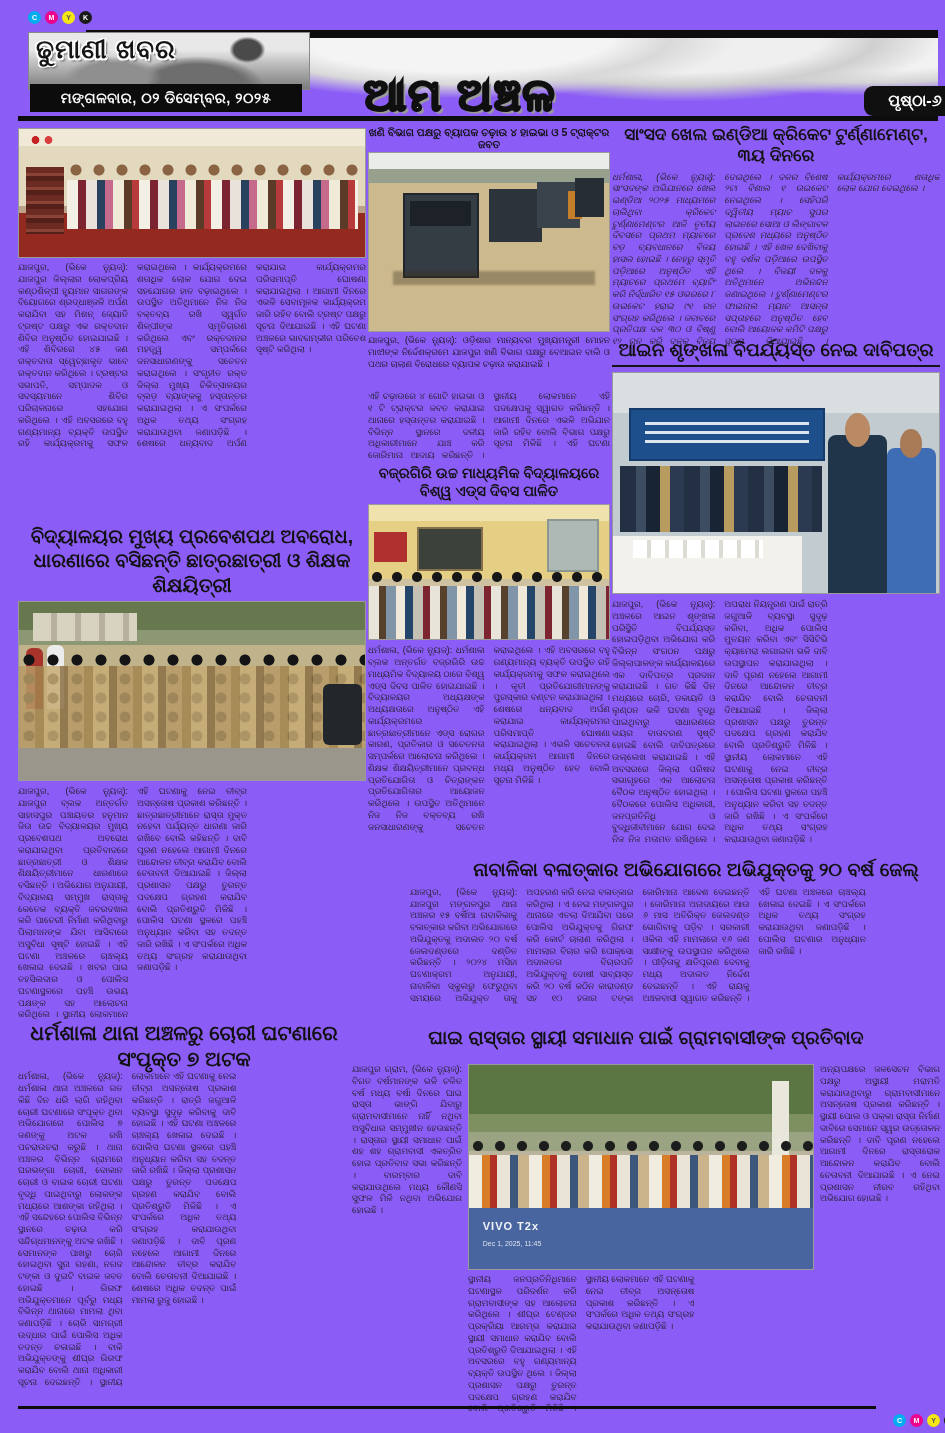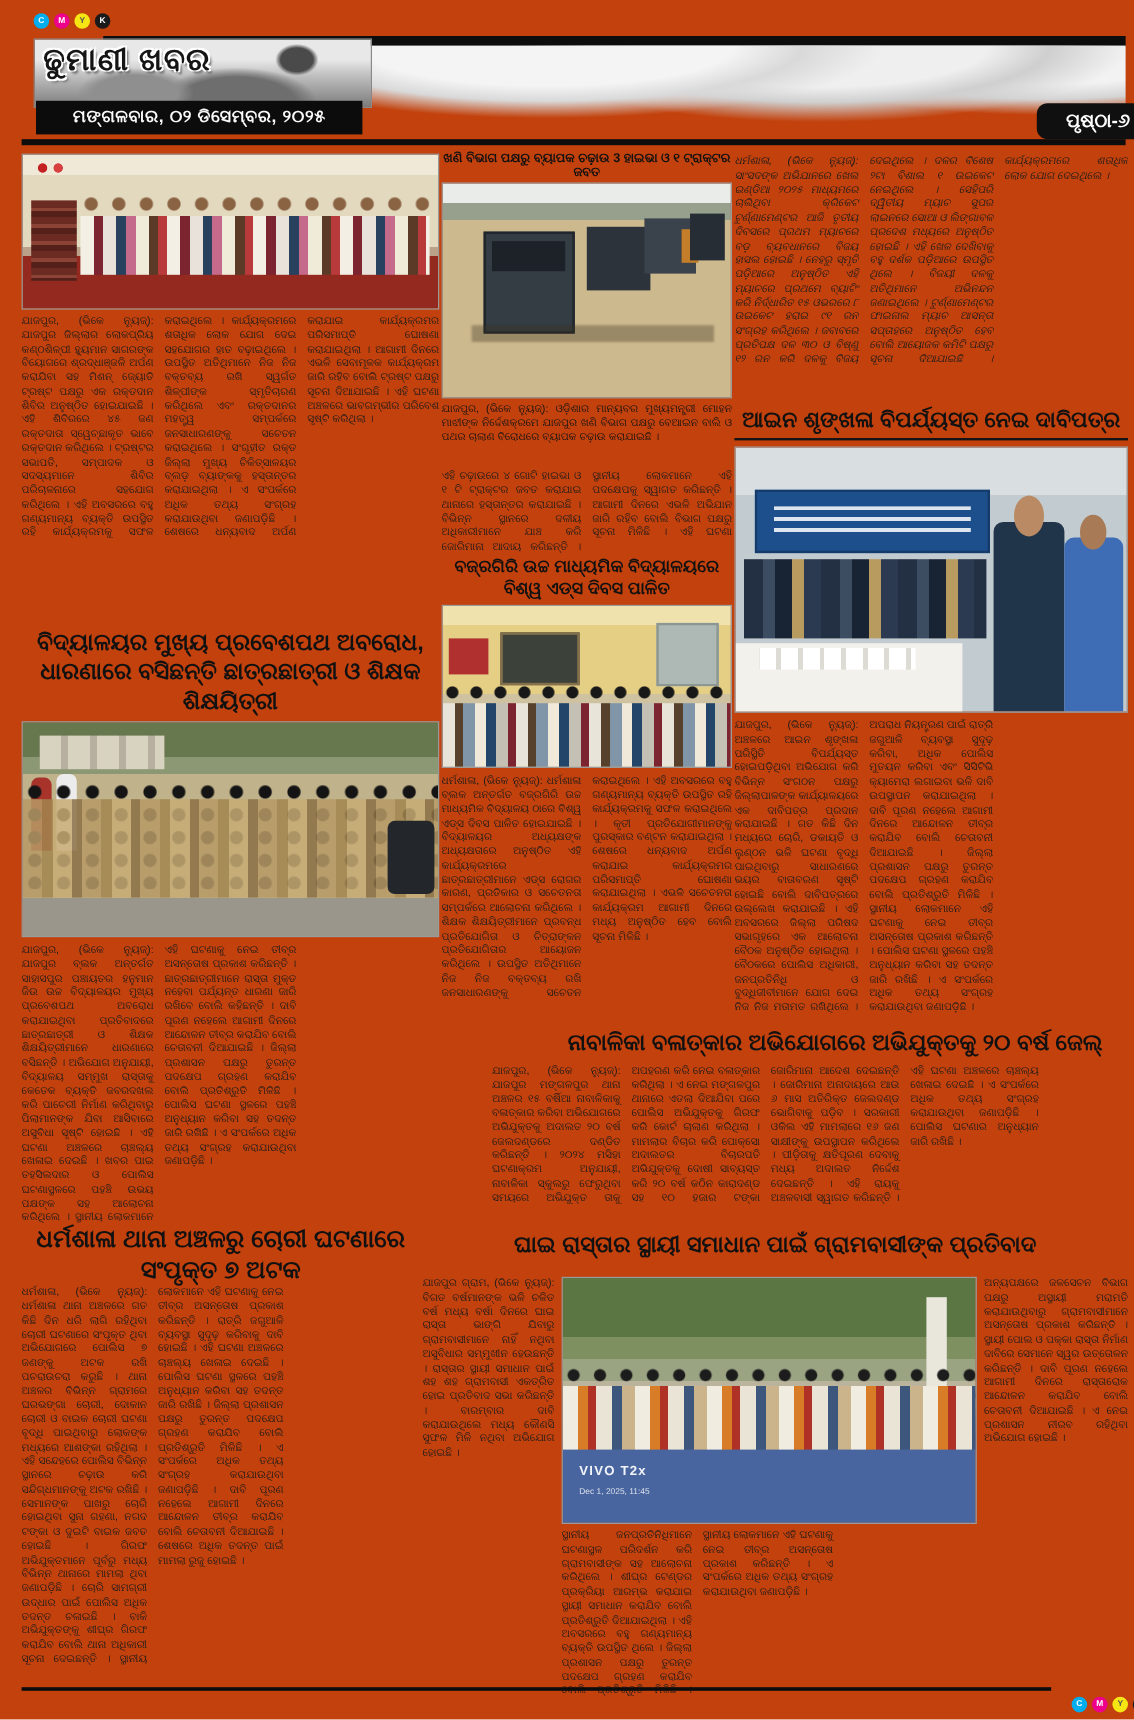--- a/index.html
+++ b/index.html
@@ -1,16 +1,16 @@
 <!DOCTYPE html>
 <html><head>
 <meta charset="utf-8">
 <style>
   html,body{margin:0;padding:0;background:#fff;}
-  .page{position:relative;width:945px;height:1433px;background:#c2410c;overflow:hidden;
+  .page{position:relative;width:945px;height:1433px;background:#8b5cf6;overflow:hidden;
         font-family:"Liberation Sans","DejaVu Sans",sans-serif;color:#141414;}
   
   .cmyk{position:absolute;display:flex;gap:4px;}
   .cmyk.top{left:28px;top:11px;}
   .cmyk.bottom{left:893px;top:1414px;}
   .dot{width:13px;height:13px;border-radius:50%;display:flex;align-items:center;justify-content:center;
        font-size:7px;font-weight:bold;color:#fff;}
   .dot.c{background:#00aeef;}.dot.m{background:#ec008c;}.dot.y{background:#f5e614;color:#555;}.dot.k{background:#1a1a1a;}
   
   .mast{position:absolute;left:28px;top:30px;width:910px;height:86px;}
@@ -159,48 +159,50 @@
     <span class="dot y">Y</span>
     <span class="dot k">K</span>
   </div>
 
   <div class="mast">
     <div class="mast-topbar"></div>
     <div class="clouds"></div>
     <div class="mast-photo"></div>
     <div class="mast-logo">ଢୁମାଣୀ ଖବର</div>
     <div class="datebar">ମଙ୍ଗଳବାର, ୦୨ ଡିସେମ୍ବର, ୨୦୨୫</div>
+    <div class="section-title">ଆମ ଅଞ୍ଚଳ</div>
     <div class="page-badge">ପୃଷ୍ଠା-୬</div>
   </div>
   <div class="head-rule"></div>
 
   <div class="art" id="a1">
     <div class="photo ph1">
       <div class="deco"></div>
       <div class="chairs"></div>
       <div class="heads"></div>
       <div class="people"></div>
     </div>
     <div class="body cols3">ଯାଜପୁର, (ଭିକେ ନ୍ୟୁଜ୍): ଯାଜପୁର ଜିଲ୍ଲାର ଲୋକପ୍ରିୟ କଣ୍ଠଶିଳ୍ପୀ ହ୍ୟୁମାନ ସାଗରଙ୍କ ବିୟୋଗରେ ଶ୍ରଦ୍ଧାଞ୍ଜଳି ଅର୍ପଣ କରାଯିବା ସହ ମିଶନ୍ ଜ୍ୟୋତି ଟ୍ରଷ୍ଟ ପକ୍ଷରୁ ଏକ ରକ୍ତଦାନ ଶିବିର ଅନୁଷ୍ଠିତ ହୋଇଯାଇଛି । ଏହି ଶିବିରରେ ୪୫ ଜଣ ରକ୍ତଦାତା ସ୍ୱେଚ୍ଛାକୃତ ଭାବେ ରକ୍ତଦାନ କରିଥିଲେ । ଟ୍ରଷ୍ଟର ସଭାପତି, ସମ୍ପାଦକ ଓ ସଦସ୍ୟମାନେ ଶିବିର ପରିଚାଳନାରେ ସହଯୋଗ କରିଥିଲେ । ଏହି ଅବସରରେ ବହୁ ଗଣ୍ୟମାନ୍ୟ ବ୍ୟକ୍ତି ଉପସ୍ଥିତ ରହି କାର୍ଯ୍ୟକ୍ରମକୁ ସଫଳ କରାଇଥିଲେ । କାର୍ଯ୍ୟକ୍ରମରେ ଶତାଧିକ ଲୋକ ଯୋଗ ଦେଇ ସହଯୋଗର ହାତ ବଢ଼ାଇଥିଲେ । ଉପସ୍ଥିତ ଅତିଥିମାନେ ନିଜ ନିଜ ବକ୍ତବ୍ୟ ରଖି ସ୍ୱର୍ଗତ ଶିଳ୍ପୀଙ୍କ ସ୍ମୃତିଚାରଣ କରିଥିଲେ ଏବଂ ରକ୍ତଦାନର ମହତ୍ତ୍ୱ ସମ୍ପର୍କରେ ଜନସାଧାରଣଙ୍କୁ ସଚେତନ କରାଇଥିଲେ । ସଂଗୃହୀତ ରକ୍ତ ଜିଲ୍ଲା ମୁଖ୍ୟ ଚିକିତ୍ସାଳୟର ବ୍ଲଡ଼ ବ୍ୟାଙ୍କକୁ ହସ୍ତାନ୍ତର କରାଯାଇଥିଲା । ଏ ସଂପର୍କରେ ଅଧିକ ତଥ୍ୟ ସଂଗ୍ରହ କରାଯାଉଥିବା ଜଣାପଡ଼ିଛି । ଶେଷରେ ଧନ୍ୟବାଦ ଅର୍ପଣ କରାଯାଇ କାର୍ଯ୍ୟକ୍ରମର ପରିସମାପ୍ତି ଘୋଷଣା କରାଯାଇଥିଲା । ଆଗାମୀ ଦିନରେ ଏଭଳି ସେବାମୂଳକ କାର୍ଯ୍ୟକ୍ରମ ଜାରି ରହିବ ବୋଲି ଟ୍ରଷ୍ଟ ପକ୍ଷରୁ ସୂଚନା ଦିଆଯାଇଛି । ଏହି ଘଟଣା ଅଞ୍ଚଳରେ ଭାବଗମ୍ଭୀର ପରିବେଶ ସୃଷ୍ଟି କରିଥିଲା ।</div>
   </div>
 
   <div class="art" id="a2">
-    <div class="hl">ଖଣି ବିଭାଗ ପକ୍ଷରୁ ବ୍ୟାପକ ଚଢ଼ାଉ 3 ହାଇଭା ଓ ୧ ଟ୍ରାକ୍ଟର ଜବତ</div>
+    <div class="hl">ଖଣି ବିଭାଗ ପକ୍ଷରୁ ବ୍ୟାପକ ଚଢ଼ାଉ ୪ ହାଇଭା ଓ 5 ଟ୍ରାକ୍ଟର ଜବତ</div>
     <div class="photo ph2">
       <div class="t1"></div>
       <div class="t2"></div>
       <div class="t3"></div>
       <div class="t4"></div>
       <div class="shadow"></div>
     </div>
     <div class="lede">ଯାଜପୁର, (ଭିକେ ନ୍ୟୁଜ୍): ଓଡ଼ିଶାର ମାନ୍ୟବର ମୁଖ୍ୟମନ୍ତ୍ରୀ ମୋହନ ମାଝୀଙ୍କ ନିର୍ଦ୍ଦେଶକ୍ରମେ ଯାଜପୁର ଖଣି ବିଭାଗ ପକ୍ଷରୁ ବେଆଇନ ବାଲି ଓ ପଥର ଚାଲାଣ ବିରୋଧରେ ବ୍ୟାପକ ଚଢ଼ାଉ କରାଯାଇଛି ।</div>
     <div class="body cols2">ଏହି ଚଢ଼ାଉରେ ୪ ଗୋଟି ହାଇଭା ଓ ୧ ଟି ଟ୍ରାକ୍ଟର ଜବତ କରାଯାଇ ଥାନାରେ ହସ୍ତାନ୍ତର କରାଯାଇଛି । ବିଭିନ୍ନ ସ୍ଥାନରେ ଦଳୀୟ ଅଧିକାରୀମାନେ ଯାଞ୍ଚ କରି ଜୋରିମାନା ଆଦାୟ କରିଛନ୍ତି । ସ୍ଥାନୀୟ ଲୋକମାନେ ଏହି ପଦକ୍ଷେପକୁ ସ୍ୱାଗତ କରିଛନ୍ତି । ଆଗାମୀ ଦିନରେ ଏଭଳି ଅଭିଯାନ ଜାରି ରହିବ ବୋଲି ବିଭାଗ ପକ୍ଷରୁ ସୂଚନା ମିଳିଛି । ଏହି ଘଟଣା ଅଞ୍ଚଳରେ ଚାଞ୍ଚଲ୍ୟ ଖେଳାଇ ଦେଇଛି ।</div>
   </div>
 
   <div class="art" id="a3">
+    <div class="hl">ସାଂସଦ ଖେଲ ଇଣ୍ଡିଆ କ୍ରିକେଟ ଟୁର୍ଣ୍ଣାମେଣ୍ଟ, ୩ୟ ଦିନରେ</div>
     <div class="body cols3">ଧର୍ମଶାଳା, (ଭିକେ ନ୍ୟୁଜ୍): ସାଂସଦଙ୍କ ଅଭିଯାନରେ ଖେଲ ଇଣ୍ଡିଆ ୨୦୨୫ ମାଧ୍ୟମରେ ଚାଲିଥିବା କ୍ରିକେଟ ଟୁର୍ଣ୍ଣାମେଣ୍ଟର ଆଜି ତୃତୀୟ ଦିବସରେ ପ୍ରଥମ ମ୍ୟାଚରେ ବଡ଼ ବ୍ୟବଧାନରେ ବିଜୟ ହାସଲ ହୋଇଛି । ନେହରୁ ସ୍ମୃତି ପଡ଼ିଆରେ ଅନୁଷ୍ଠିତ ଏହି ମ୍ୟାଚରେ ପ୍ରଥମେ ବ୍ୟାଟିଂ କରି ନିର୍ଦ୍ଧାରିତ ୧୫ ଓଭରରେ ୮ ଉଇକେଟ ହରାଇ ୯୧ ରନ ସଂଗ୍ରହ କରିଥିଲେ । ଜବାବରେ ପ୍ରତିପକ୍ଷ ଦଳ ୩୦ ଓ ବିଷ୍ଣୁ ୧୨ ରନ କରି ଦଳକୁ ବିଜୟ ଦେଇଥିଲେ । ଦଳର ବିଶେଷ ୨ଟା ବିଶାଲ ୧ ଉଇକେଟ ନେଇଥିଲେ । ସେହିପରି ଦ୍ୱିତୀୟ ମ୍ୟାଚ ସୁପର ଲାଇନରେ ସୋଆ ଓ ଲିଙ୍ଗାବଳ ପ୍ରଦେଶ ମଧ୍ୟରେ ଅନୁଷ୍ଠିତ ହୋଇଛି । ଏହି ଖେଳ ଦେଖିବାକୁ ବହୁ ଦର୍ଶକ ପଡ଼ିଆରେ ଉପସ୍ଥିତ ଥିଲେ । ବିଜୟୀ ଦଳକୁ ଅତିଥିମାନେ ଅଭିନନ୍ଦନ ଜଣାଇଥିଲେ । ଟୁର୍ଣ୍ଣାମେଣ୍ଟର ଫାଇନାଲ ମ୍ୟାଚ ଆସନ୍ତା ସପ୍ତାହରେ ଅନୁଷ୍ଠିତ ହେବ ବୋଲି ଆୟୋଜକ କମିଟି ପକ୍ଷରୁ ସୂଚନା ଦିଆଯାଇଛି । କାର୍ଯ୍ୟକ୍ରମରେ ଶତାଧିକ ଲୋକ ଯୋଗ ଦେଇଥିଲେ ।</div>
   </div>
 
   <div class="art" id="a4">
     <div class="hl">ଆଇନ ଶୃଙ୍ଖଳା ବିପର୍ଯ୍ୟସ୍ତ ନେଇ ଦାବିପତ୍ର</div>
     <div class="photo ph3">
       <div class="banner"></div>
       <div class="row"></div>
       <div class="table"></div>
       <div class="papers"></div>

